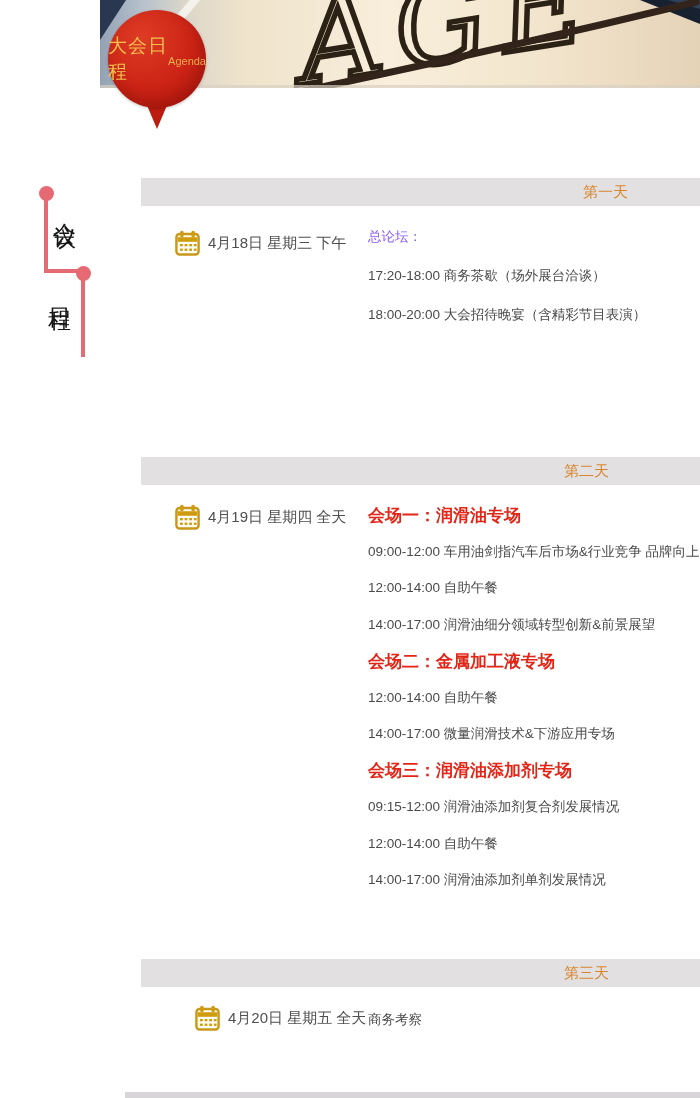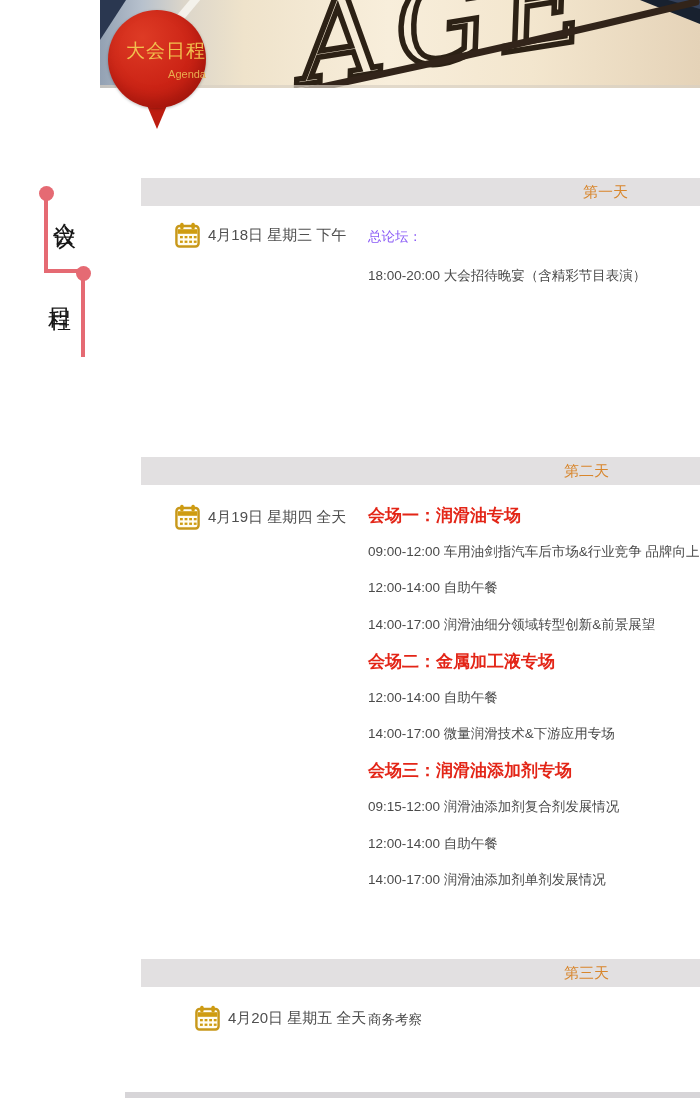--- a/index.html
+++ b/index.html
@@ -7,21 +7,21 @@
         font-family:"Liberation Sans",sans-serif;}
 
   
   .banner{position:absolute;left:100px;top:0;width:600px;height:88px;overflow:hidden;}
   .banner svg{display:block;}
 
   
   .badge{position:absolute;left:108px;top:10px;width:98px;height:98px;border-radius:50%;
          background:radial-gradient(circle at 35% 28%,#de3b25 0%,#cb2315 55%,#b81a0e 100%);
          box-shadow:inset -4px -8px 14px rgba(90,0,0,.28), 0 1px 3px rgba(0,0,0,.25);
-         display:flex;flex-direction:column;align-items:flex-end;justify-content:center;z-index:5;}
+         display:flex;flex-direction:row;align-items:center;justify-content:center;z-index:5;}
   .badge-title{font-size:19px;color:#f2c04e;letter-spacing:1px;}
   .badge-sub{font-size:11px;color:#e9ac4f;margin-top:4px;}
   .badge-pointer{position:absolute;left:146px;top:103px;width:0;height:0;z-index:4;
          border-left:11px solid transparent;border-right:11px solid transparent;
          border-top:26px solid #bd1d10;}
 
   
   .tl-dot{position:absolute;width:15px;height:15px;border-radius:50%;background:#e56a73;}
   .tl-line{position:absolute;background:#e56a73;}
   .side-word{position:absolute;writing-mode:vertical-rl;text-orientation:upright;
@@ -84,41 +84,42 @@
   <div class="tl-line" style="left:44px;top:269px;width:41px;height:4px;"></div>
   <div class="tl-dot" style="left:76px;top:266px;"></div>
   <div class="tl-line" style="left:81px;top:274px;width:4px;height:83px;"></div>
   <div class="side-word" style="left:52px;top:204px;">会议</div>
   <div class="side-word" style="left:47px;top:290px;">日程</div>
 
   <div id="agenda">
       <div class="day-bar" style="top: 178px;">
         <span class="day-label" style="left: 442px;">第一天</span>
       </div>
-      <div class="date-row" style="top: 222px; text-align: right;">
+      <div class="date-row" style="top: 230px; text-align: right;">
   <svg width="25" height="26" viewBox="0 0 25 26">
     <rect x="1.4" y="4" width="22.2" height="20.5" rx="3.2" fill="#fffdf2" stroke="#c8981a" stroke-width="2.4"></rect>
     <path d="M2.6 7.2 h19.8 v4.6 h-19.8 z" fill="#cf9c10"></path>
     <rect x="5.2" y="0.8" width="3.4" height="6.4" rx="1.5" fill="#cf9c10"></rect>
     <rect x="16.4" y="0.8" width="3.4" height="6.4" rx="1.5" fill="#cf9c10"></rect>
     <g fill="#cf9c10">
       <rect x="5" y="14" width="2.8" height="2.3"></rect>
             <rect x="9.6" y="14" width="2.8" height="2.3"></rect>
       <rect x="14.2" y="14" width="2.8" height="2.3"></rect>
             <rect x="18.8" y="14" width="2.8" height="2.3"></rect>
       <rect x="5" y="18.6" width="2.8" height="2.3"></rect>
             <rect x="9.6" y="18.6" width="2.8" height="2.3"></rect>
       <rect x="14.2" y="18.6" width="2.8" height="2.3"></rect>
             <rect x="18.8" y="18.6" width="2.8" height="2.3"></rect>
     </g>
   </svg>
 <span class="date-text">4月18日 星期三 下午</span>
       </div>
       <div class="items-col" style="top: 218px;">
         <div class="agenda-row row-plain" style="height: 38.7px;">总论坛：</div>
+        <div class="agenda-row row-item" style="height: 38.7px;">17:20-18:00 商务茶歇（场外展台洽谈）</div>
         <div class="agenda-row row-item" style="height: 38.7px;">18:00-20:00 大会招待晚宴（含精彩节目表演）</div>
       </div>
       <div class="day-bar" style="top: 457px;">
         <span class="day-label" style="left: 423px;">第二天</span>
       </div>
       <div class="date-row" style="top: 504px;">
   <svg width="25" height="26" viewBox="0 0 25 26">
     <rect x="1.4" y="4" width="22.2" height="20.5" rx="3.2" fill="#fffdf2" stroke="#c8981a" stroke-width="2.4"></rect>
     <path d="M2.6 7.2 h19.8 v4.6 h-19.8 z" fill="#cf9c10"></path>
     <rect x="5.2" y="0.8" width="3.4" height="6.4" rx="1.5" fill="#cf9c10"></rect>

